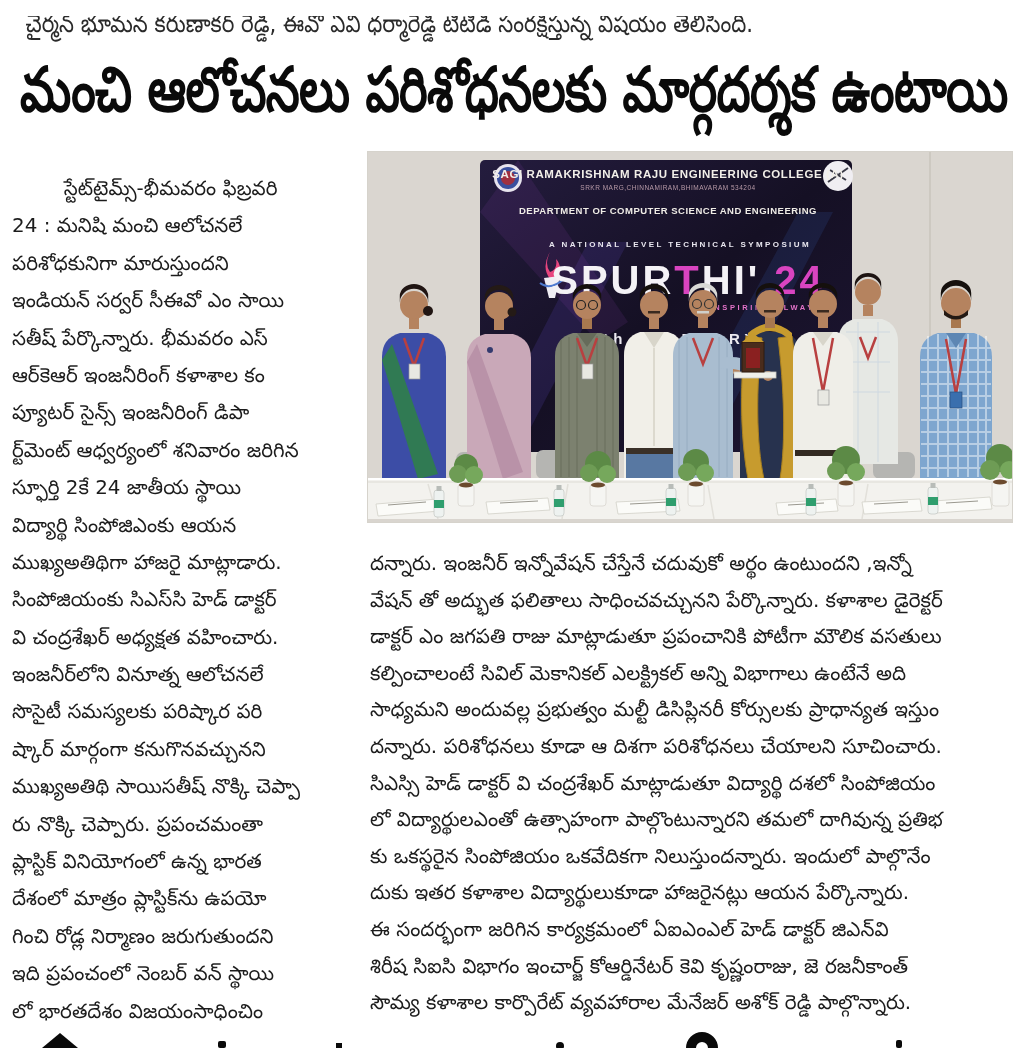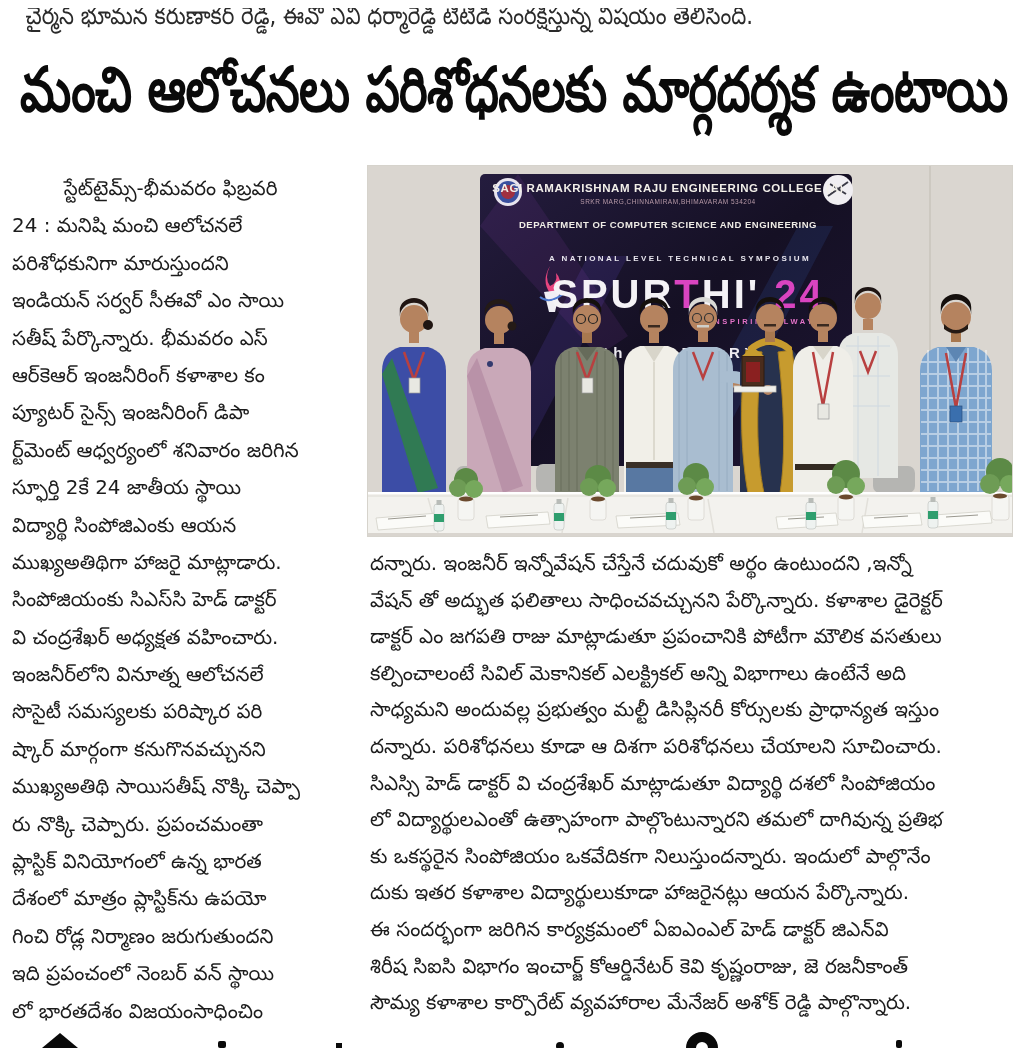--- a/index.html
+++ b/index.html
@@ -2,21 +2,21 @@
 <html><head>
 <meta charset="utf-8">
 <style>
   html,body{margin:0;padding:0;}
   body{
     width:1024px;height:1048px;position:relative;overflow:hidden;
     background:#ffffff;color:#111;
     font-family:"DejaVu Sans","Liberation Sans",sans-serif;
   }
   
-  .kicker-wrap{position:absolute;left:0;top:8px;width:1024px;height:33px;overflow:hidden;}
+  .kicker-wrap{position:absolute;left:0;top:16px;width:1024px;height:33px;overflow:hidden;}
   .kicker{
     margin-top:-9px;padding-left:30px;font-size:25px;line-height:34px;
     color:#2a2a2a;white-space:nowrap;transform-origin:0 50%;
   }
   
   .headline{
     position:absolute;left:20px;top:40px;width:990px;height:108px;
     font-size:62px;font-weight:900;letter-spacing:-1px;color:#0a0a0a;
     white-space:nowrap;transform-origin:0 50%;line-height:100px;
   }
@@ -28,21 +28,21 @@
   }
   .leftcol .bline:first-child{padding-left:52px;}
   
   .rightcol{position:absolute;left:370px;top:545px;width:660px;}
   .rightcol .bline{
     font-size:20px;line-height:36.6px;height:36.6px;color:#1c1c1c;
     white-space:nowrap;transform-origin:0 50%;
   }
   
   .photo{
-    position:absolute;left:368px;top:166px;width:644px;height:370px;
+    position:absolute;left:368px;top:152px;width:644px;height:370px;
     outline:1px solid #d6d3cc;background:#d9d5cf;
   }
   .photo svg{display:block;}
   
   .cutstrip{position:absolute;left:0;top:1032px;width:1024px;height:16px;overflow:hidden;}
 </style>
 </head>
 <body>
 
 <div class="kicker-wrap">

